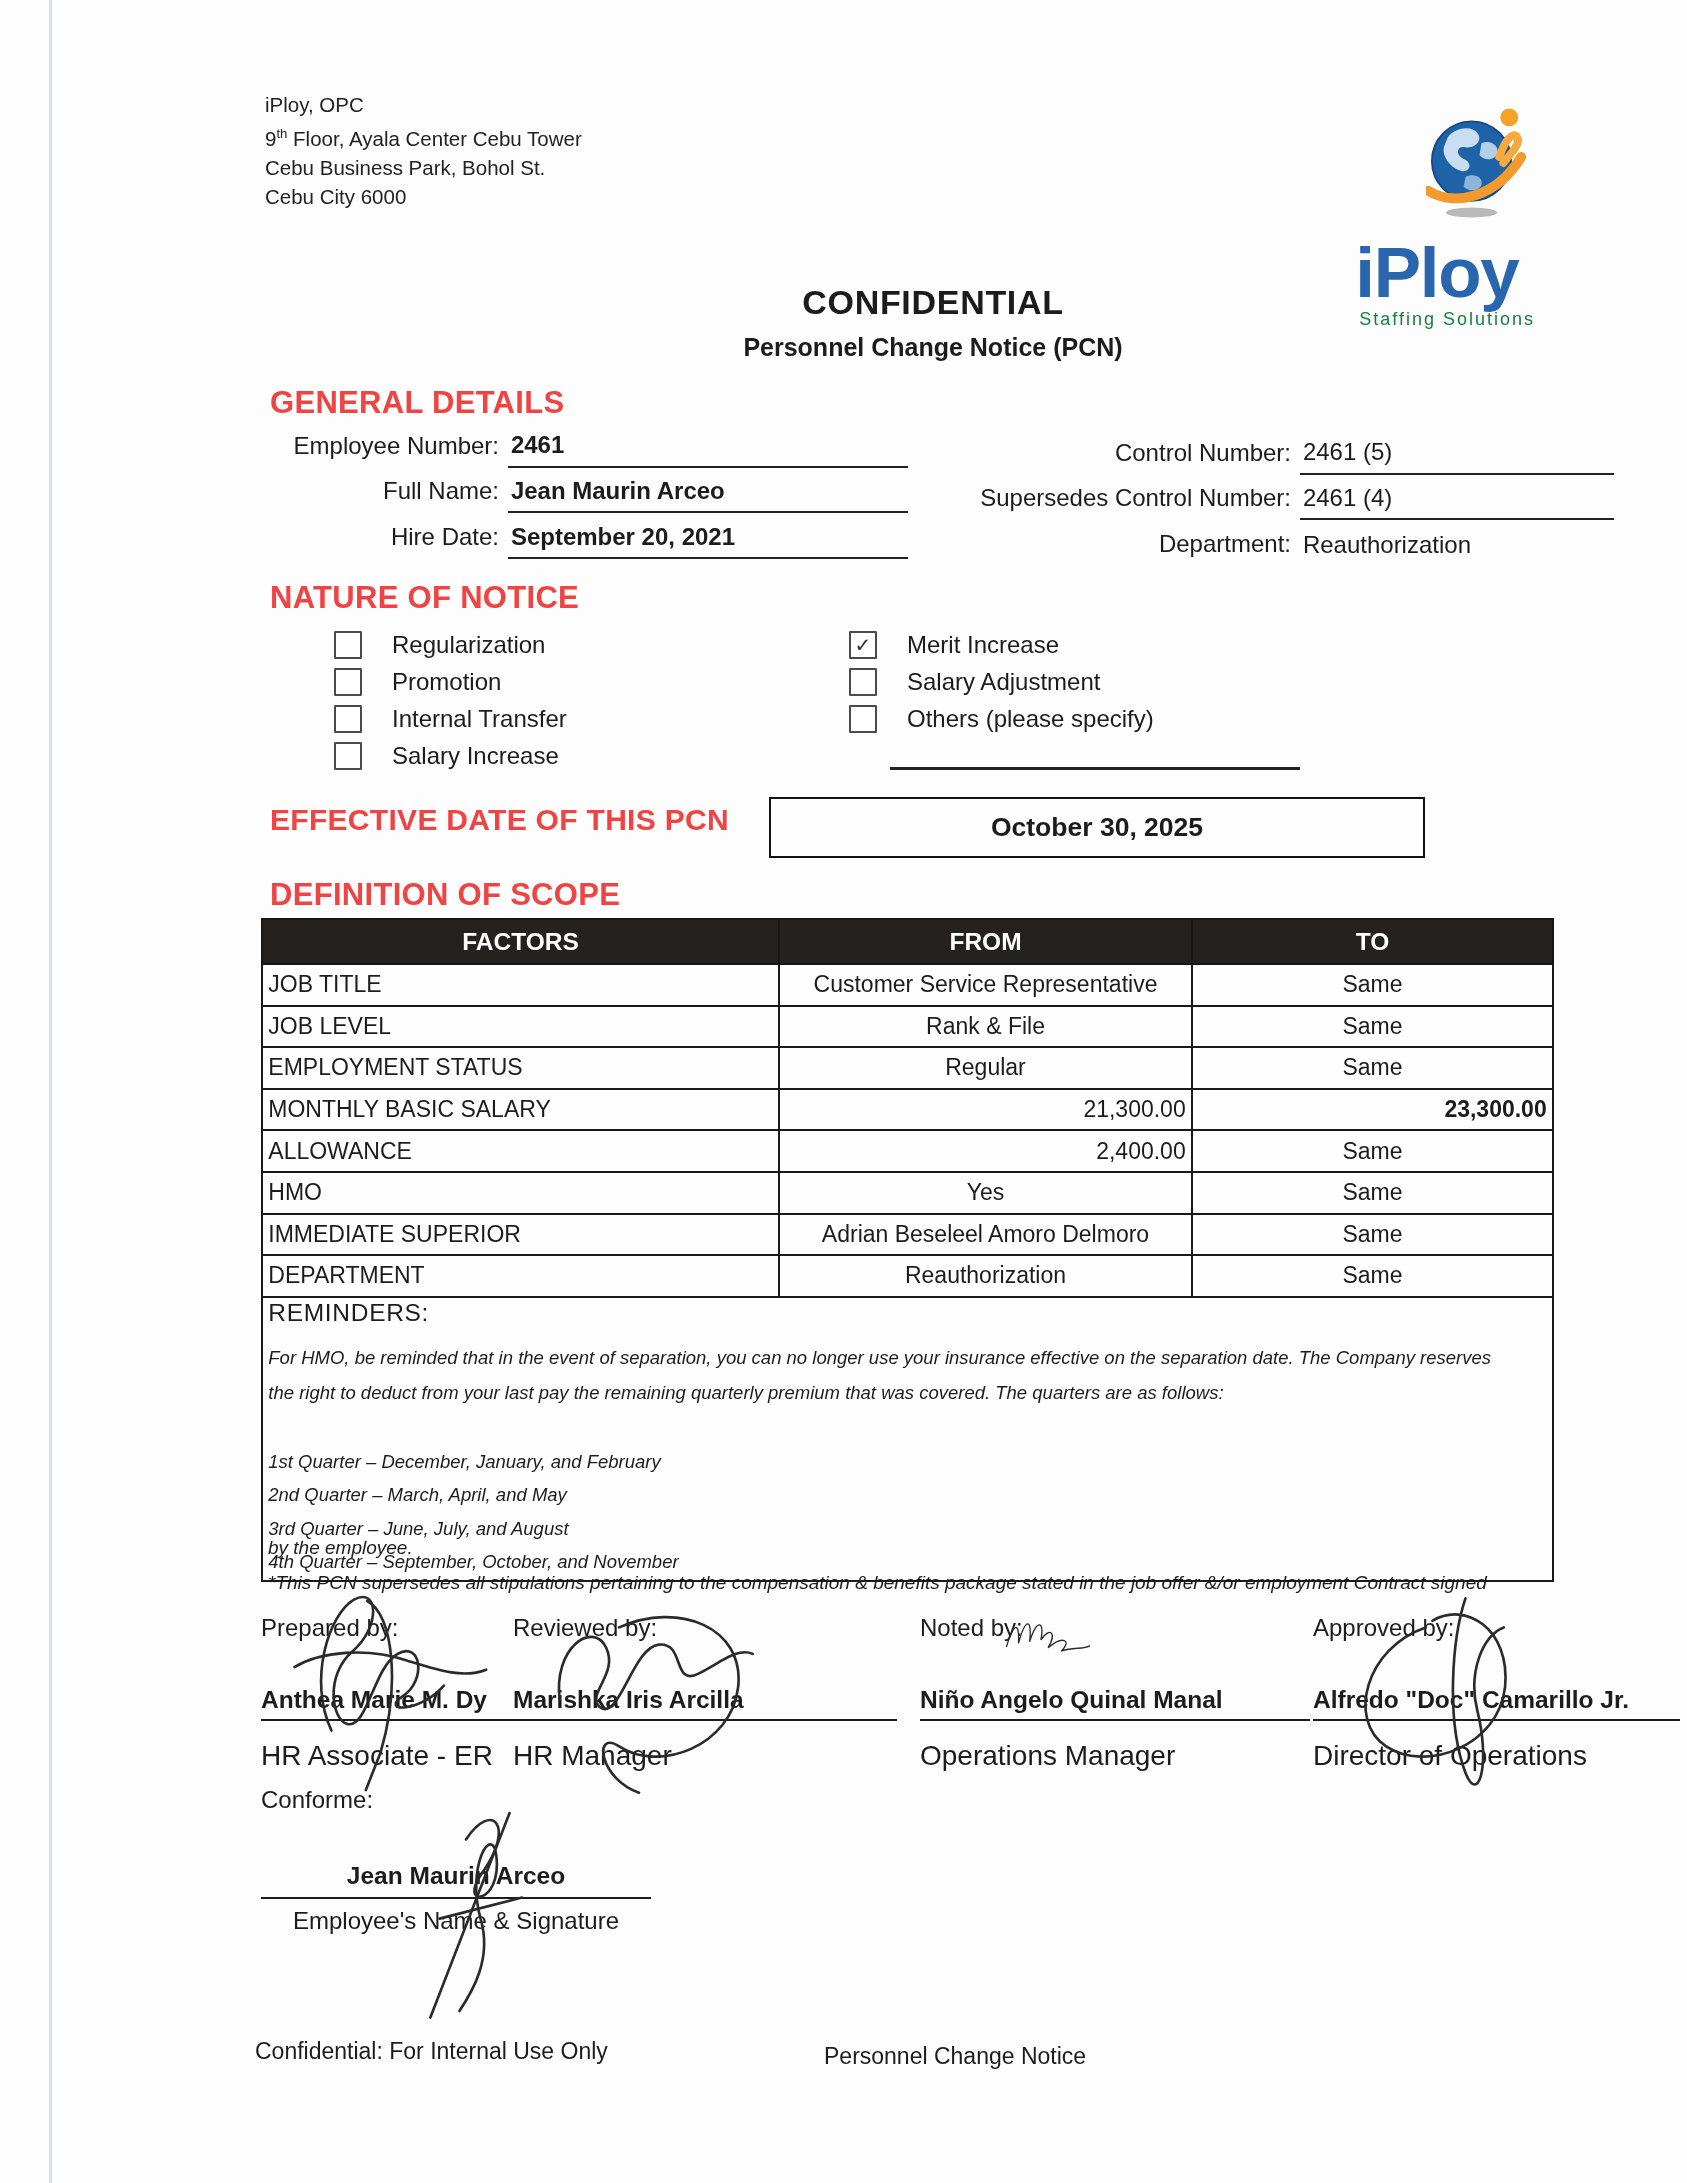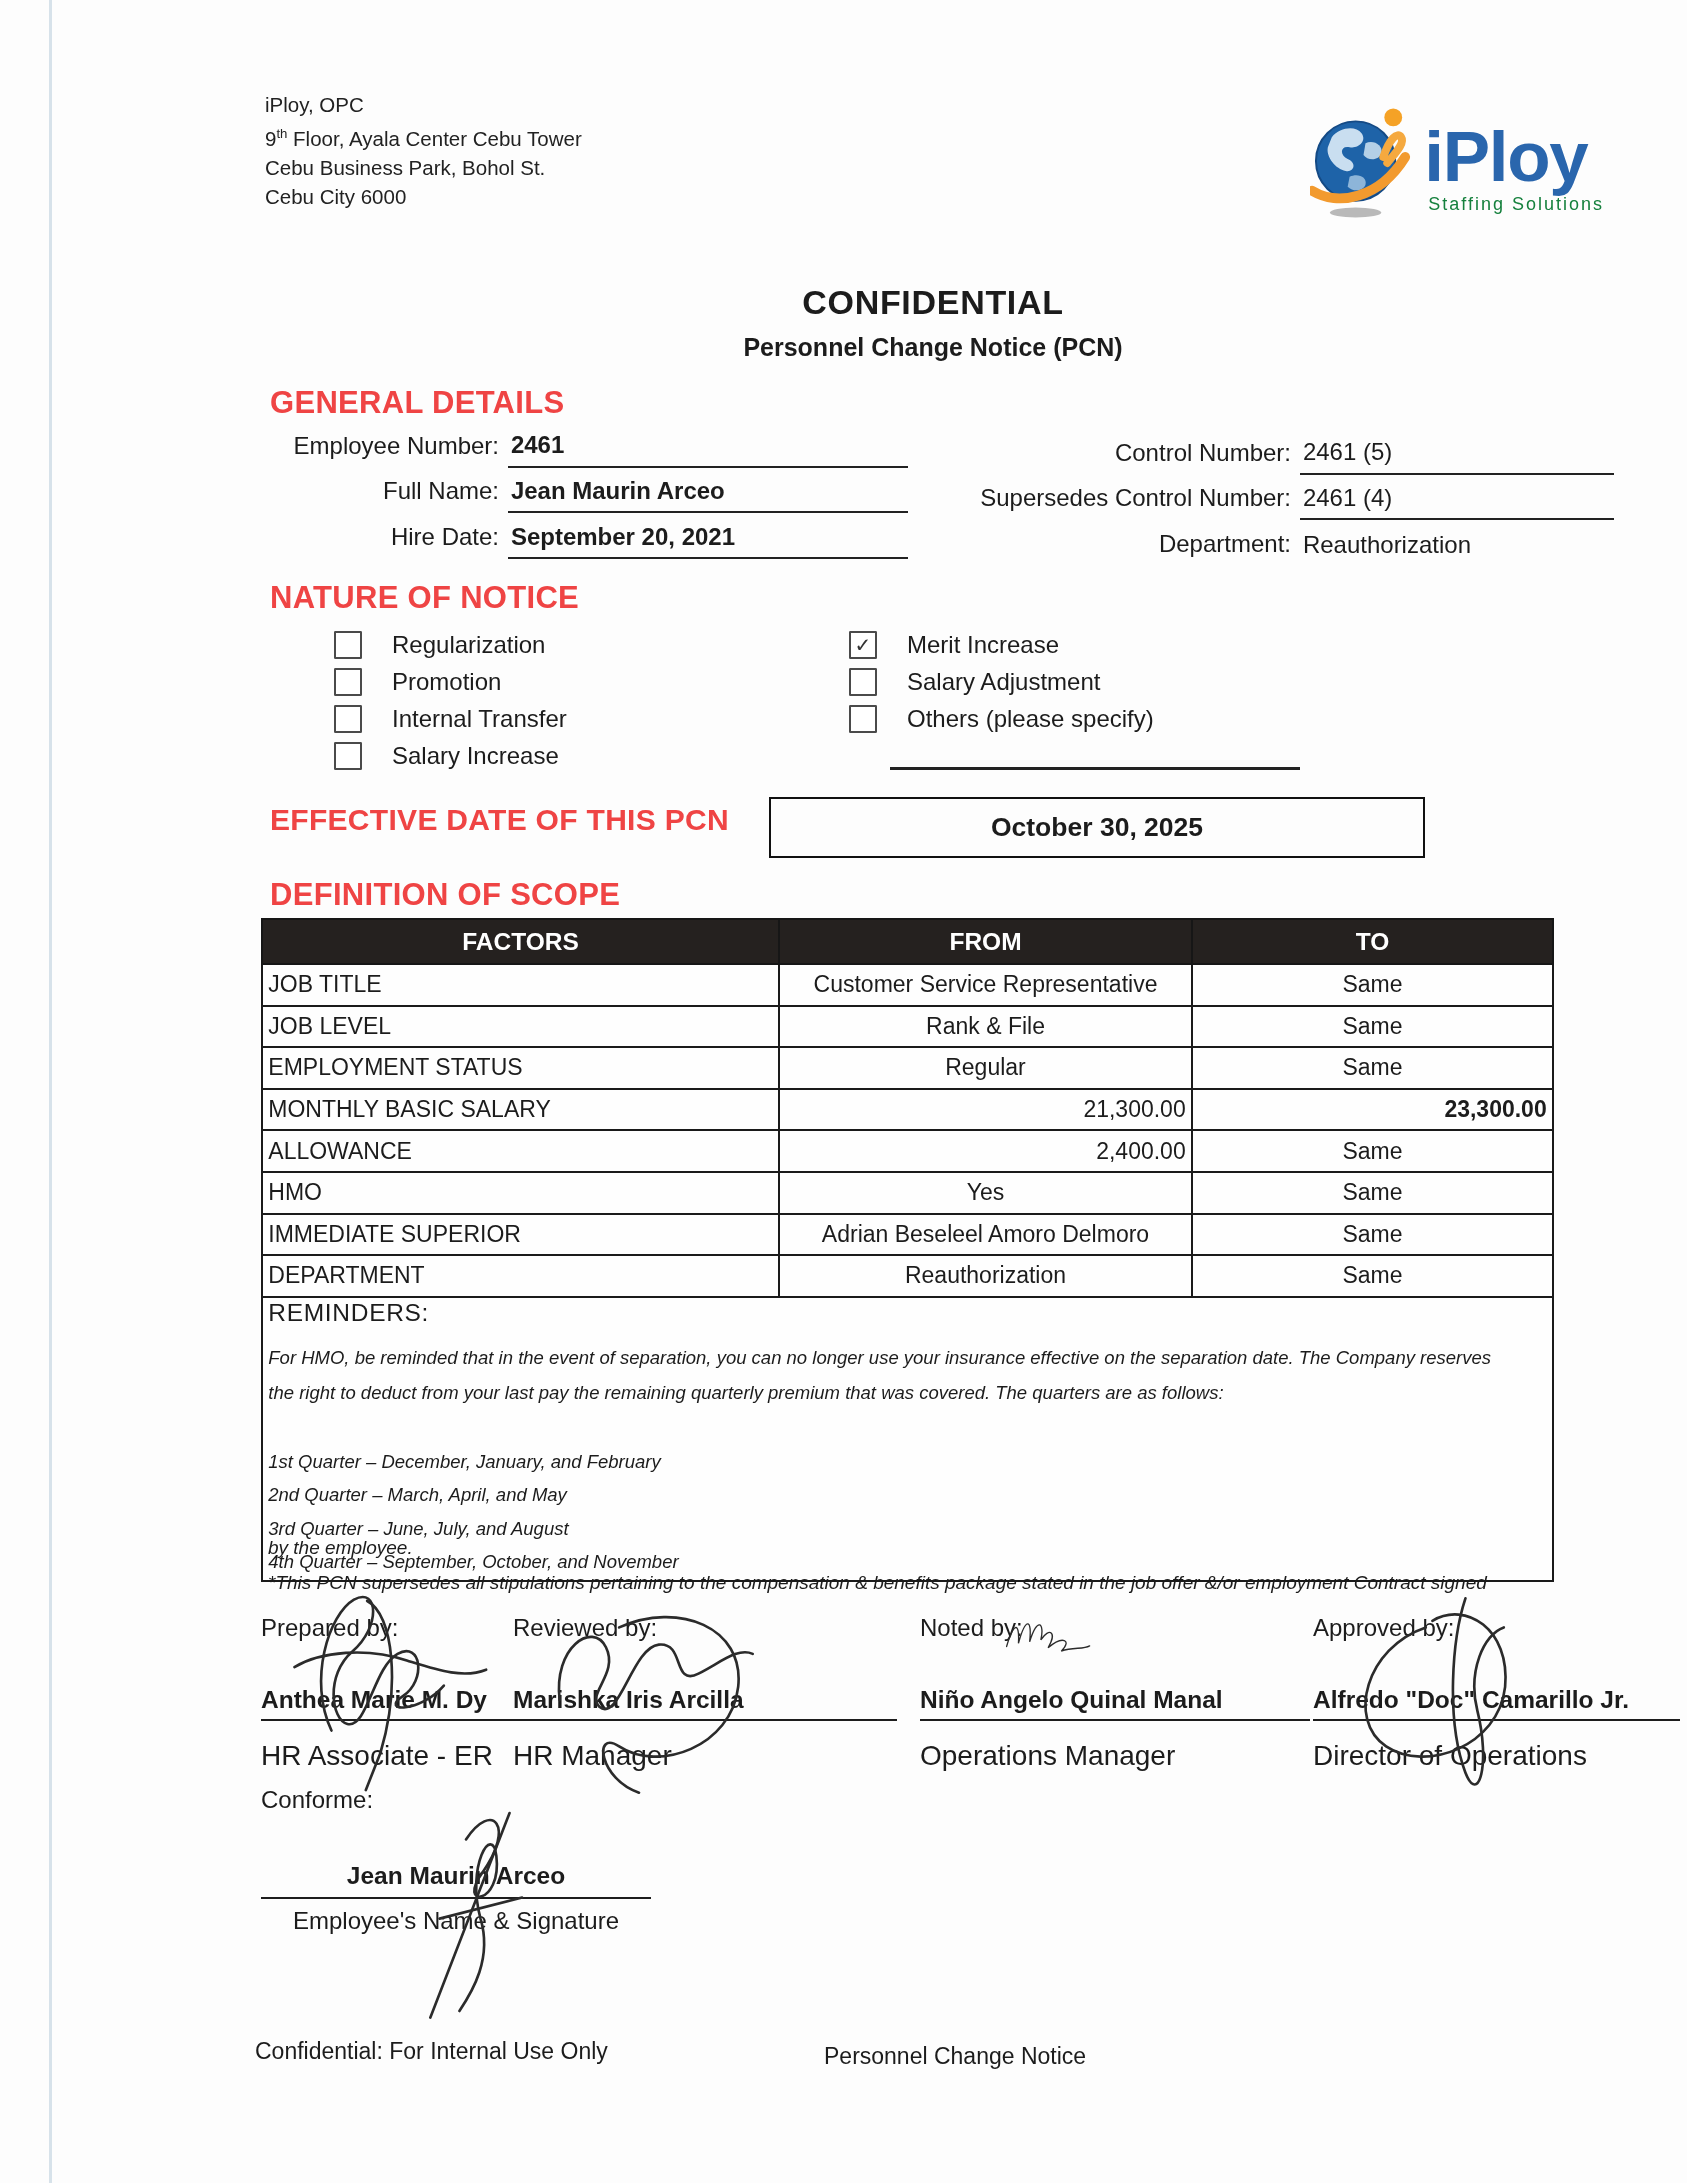--- a/index.html
+++ b/index.html
@@ -2,21 +2,21 @@
 <html style="font-size:10.6px"><head>
 <meta charset="utf-8">
 <style>
   html,body{margin:0;padding:0;background:#ffffff;}
   .page{position:relative;width:1687px;height:2183px;background:#fdfdfd;overflow:hidden;
         font-family:"Liberation Sans","DejaVu Sans",sans-serif;color:#1c1c1c;}
   .scan-edge{position:absolute;left:49px;top:0;width:2.6px;height:2183px;background:#d7e2ea;}
 
   
   .address{position:absolute;left:265px;top:90px;font-size:20.5px;line-height:29px;color:#222;}
-  .logo{position:absolute;left:1310px;top:99px;display:flex;align-items:center;}
+  .logo{position:absolute;left:1350px;top:99px;display:flex;align-items:flex-end;flex-direction:column;}
   .logo-globe{width:109px;height:126px;}
   .logo-textcol{margin-left:5.3px;margin-top:12px;}
   .logo-name{font-size:71px;font-weight:bold;color:#2a66ad;line-height:71px;letter-spacing:-1.3px;}
   .logo-tagline{font-size:18px;color:#15803d;letter-spacing:2px;margin-top:1.3px;margin-left:4px;}
 
   
   .title-wrap{position:absolute;left:258px;top:283px;width:1350px;text-align:center;}
   .doc-title{font-size:34px;font-weight:bold;letter-spacing:0.7px;}
   .doc-subtitle{font-size:25px;font-weight:bold;margin-top:10.6px;}
 

